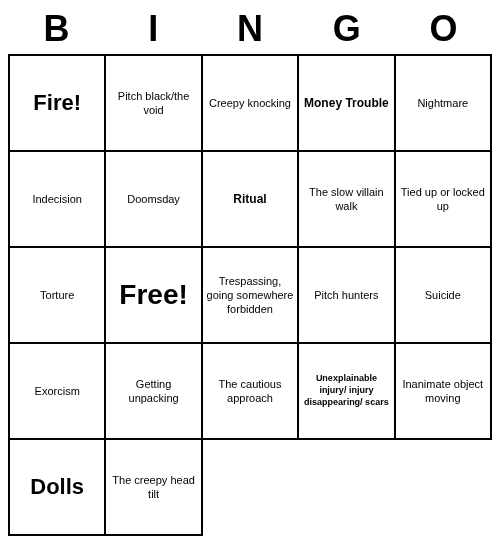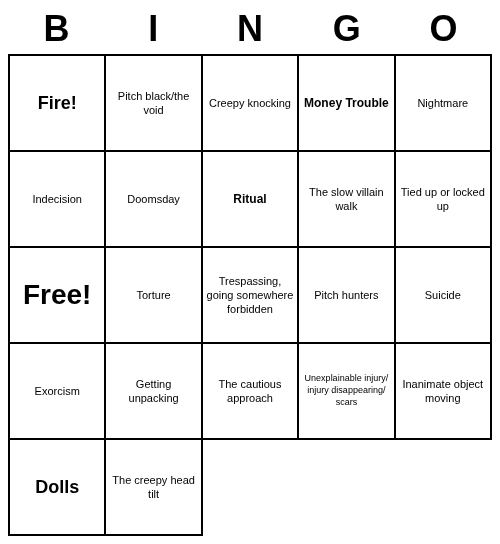--- a/index.html
+++ b/index.html
@@ -43,21 +43,21 @@
       justify-content: center;
       text-align: center;
       padding: 3px;
       min-height: 82px;
     }
     .cell-text {
       font-size: 11px;
       line-height: 1.3;
     }
     .cell-large {
-      font-size: 18px;
+      font-size: 22px;
       font-weight: bold;
     }
     .cell-medium {
       font-size: 12px;
       font-weight: bold;
     }
     .cell-free {
       font-size: 28px;
       font-weight: bold;
     }
@@ -101,24 +101,24 @@
     <span class="cell-medium">Ritual</span>
   </div>
   <div class="cell">
     <span class="cell-text">The slow villain walk</span>
   </div>
 
   <div class="cell">
     <span class="cell-text">Tied up or locked up</span>
   </div>
   <div class="cell">
-    <span class="cell-free">Free!</span>
+    <span class="cell-text">Torture</span>
   </div>
   <div class="cell">
-    <span class="cell-text">Torture</span>
+    <span class="cell-free">Free!</span>
   </div>
   <div class="cell">
     <span class="cell-text" style="font-size:11px;">Trespassing, going somewhere forbidden</span>
   </div>
   <div class="cell">
     <span class="cell-text">Pitch hunters</span>
   </div>
 
   <div class="cell">
     <span class="cell-text">Suicide</span>
@@ -127,21 +127,21 @@
     <span class="cell-text">Exorcism</span>
   </div>
   <div class="cell">
     <span class="cell-text">Getting unpacking</span>
   </div>
   <div class="cell">
     <span class="cell-text">The cautious approach</span>
   </div>
 
   <div class="cell">
-    <span class="cell-text" style="font-size:9px;">Unexplainable injury/ injury disappearing/ scars</span>
+    <span class="cell-text" style="font-size:9px;font-weight:bold;">Unexplainable injury/ injury disappearing/ scars</span>
   </div>
   <div class="cell">
     <span class="cell-text">Inanimate object moving</span>
   </div>
   <div class="cell">
     <span class="cell-large">Dolls</span>
   </div>
   <div class="cell">
     <span class="cell-text">The creepy head tilt</span>
   </div>

